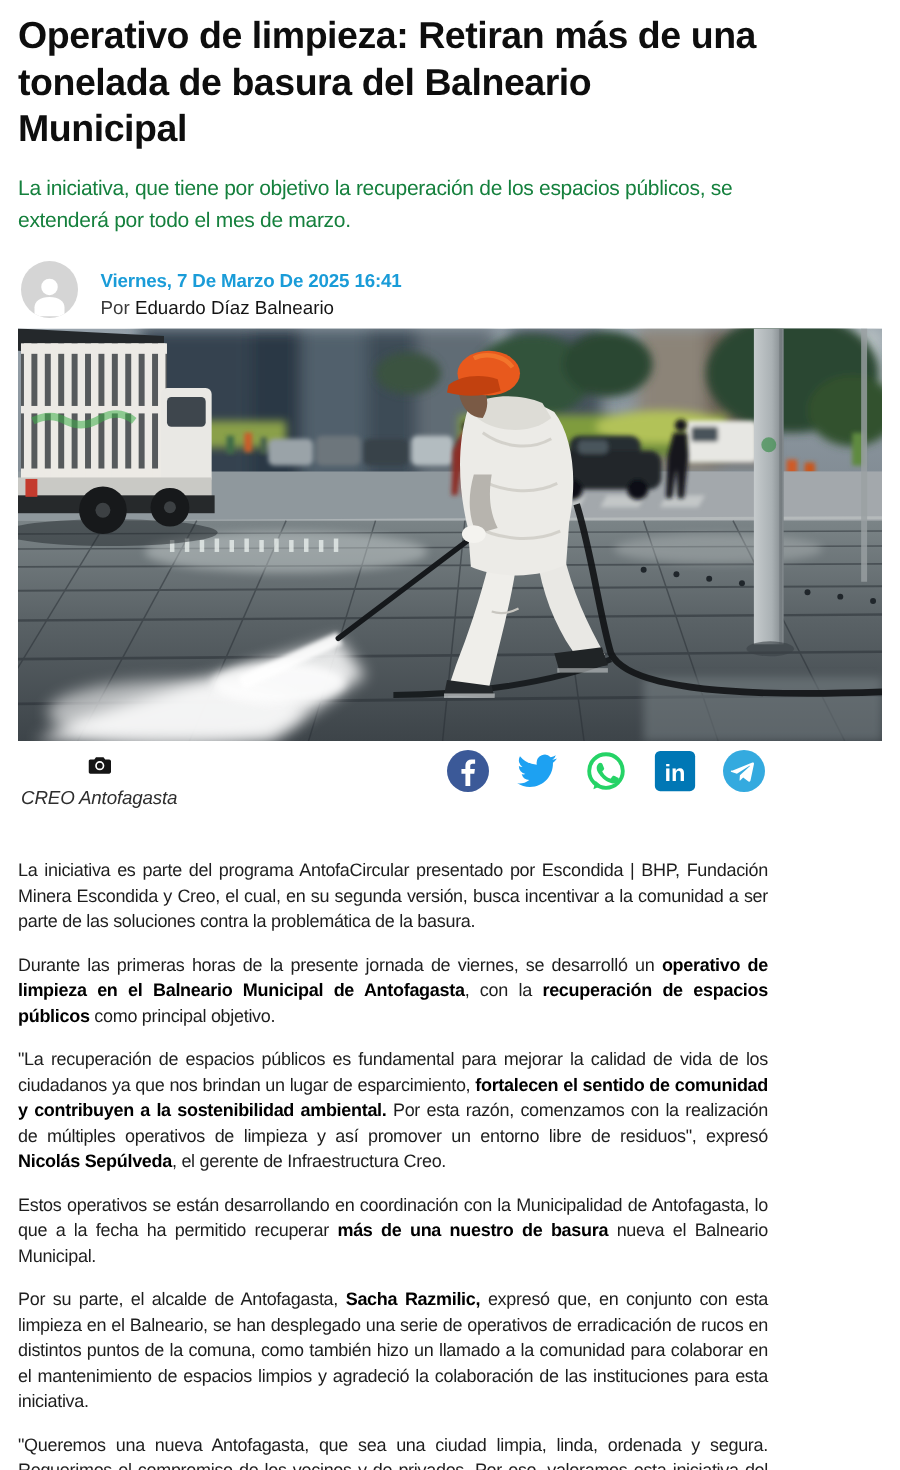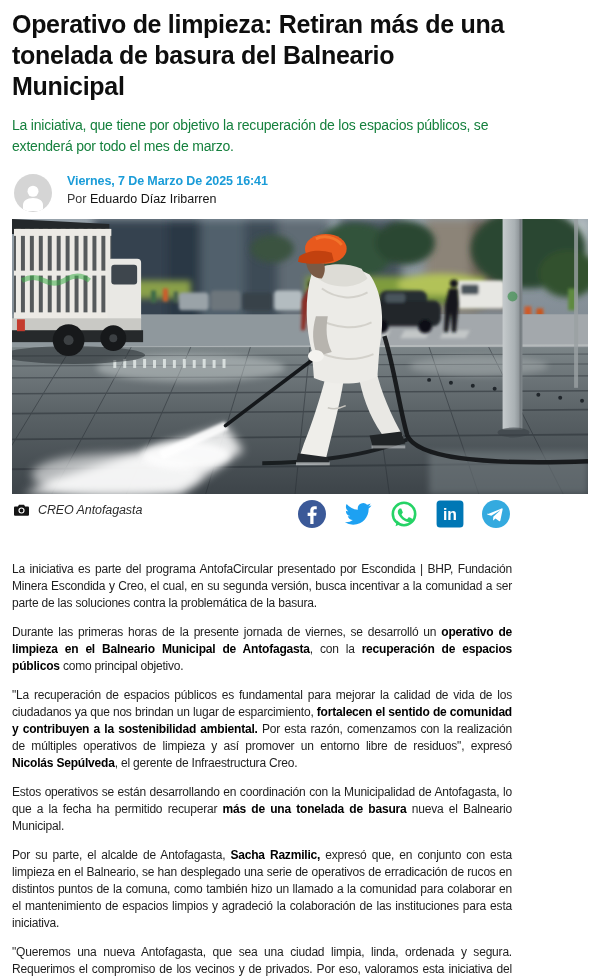--- a/index.html
+++ b/index.html
@@ -22,40 +22,40 @@
     color: #0e0e0e;
   }
   p.subtitle {
     font-size: 14px;
     line-height: 21px;
     letter-spacing: -0.2px;
     color: #15803d;
     margin: 0 0 17px;
   }
 
-  .byline { display: flex; align-items: flex-start; gap: 15px; margin: 0 2px 7px 2px; }
+  .byline { display: flex; align-items: flex-end; gap: 15px; margin: 0 2px 7px 2px; }
   .avatar {
     width: 38px; height: 38px; border-radius: 50%;
     background: #d5d5d5; overflow: hidden; flex: 0 0 38px;
     display: flex; align-items: center; justify-content: center;
   }
   .avatar svg { width: 30px; height: 30px; margin-top: 6px; }
   .meta-col { display: flex; flex-direction: column; gap: 4px; }
   .meta-date { font-size: 12.5px; font-weight: 700; letter-spacing: -0.1px; }
   .meta-author { font-size: 12.5px; color: #3a3a3a; }
   .meta-author .author-name { color: #141414; }
 
   figure.photo { margin: 0; }
   figure.photo svg { display: block; width: 576px; height: auto; }
 
   .caption-row {
     display: flex; justify-content: space-between; align-items: flex-start;
     padding: 6px 2px 0 2px;
   }
-  .caption { display: flex; align-items: flex-start; gap: 9px; margin-top: 3px; }
+  .caption { display: flex; align-items: center; gap: 9px; margin-top: 3px; flex-direction: column; }
   .caption .cam { width: 15px; height: 13px; }
   .caption .cap-text { font-style: italic; font-size: 12.5px; color: #2e2e2e; letter-spacing: -0.1px; }
   .share { display: flex; gap: 18px; }
   .share .sbtn { width: 28px; height: 28px; display: block; cursor: pointer; }
   .share .sbtn svg { width: 28px; height: 28px; display: block; }
 
   .article-body { margin-top: 33px; }
   .article-body p {
     font-size: 12px;
     line-height: 17px;
@@ -77,21 +77,21 @@
 
   <div class="byline">
     <div class="avatar">
       <svg viewBox="0 0 24 24">
         <circle cx="12" cy="8.2" r="4.4" fill="#ffffff"></circle>
         <path d="M12 13.6c-5 0-8 2.6-8 5.4V24h16v-5c0-2.8-3-5.4-8-5.4z" fill="#ffffff"></path>
       </svg>
     </div>
     <div class="meta-col">
       <span class="meta-date" style="color: rgb(26, 156, 216);">Viernes, 7 De Marzo De 2025 16:41</span>
-      <span class="meta-author"><span>Por</span> <span class="author-name">Eduardo Díaz Iribarren</span></span>
+      <span class="meta-author"><span>Por</span> <span class="author-name">Eduardo Díaz Balneario</span></span>
     </div>
   </div>
 
   <figure class="photo">
     <svg viewBox="0 0 580 277" preserveAspectRatio="none">
       <defs>
         <linearGradient id="bgG" x1="0" y1="0" x2="0" y2="1">
           <stop offset="0" stop-color="#97a2ab"></stop>
             <stop offset="1" stop-color="#7c868e"></stop>
         </linearGradient>
@@ -347,18 +347,18 @@
           <path d="M5.2 11.9l11.6-4.7c.56-.22 1.08.13.88.98l-1.97 9.3c-.15.66-.57.82-1.14.51l-3.04-2.24-1.46 1.41c-.17.17-.31.31-.62.31l.21-3.1 5.65-5.1c.25-.22-.05-.35-.38-.14l-6.98 4.4-3-.94c-.66-.21-.68-.66.25-1.02z" fill="#ffffff"></path>
         </svg>
       </span>
     </div>
   </div>
 
   <div class="article-body">
       <p><span>La iniciativa es parte del programa AntofaCircular presentado por Escondida | BHP, Fundación Minera Escondida y Creo, el cual, en su segunda versión, busca incentivar a la comunidad a ser parte de las soluciones contra la problemática de la basura.</span></p>
       <p><span>Durante las primeras horas de la presente jornada de viernes, se desarrolló un </span><b>operativo de limpieza en el Balneario Municipal de Antofagasta</b><span>, con la </span><b>recuperación de espacios públicos</b><span> como principal objetivo.</span></p>
       <p><span>"La recuperación de espacios públicos es fundamental para mejorar la calidad de vida de los ciudadanos ya que nos brindan un lugar de esparcimiento, </span><b>fortalecen el sentido de comunidad y contribuyen a la sostenibilidad ambiental.</b><span> Por esta razón, comenzamos con la realización de múltiples operativos de limpieza y así promover un entorno libre de residuos", expresó </span><b>Nicolás Sepúlveda</b><span>, el gerente de Infraestructura Creo.</span></p>
-      <p><span>Estos operativos se están desarrollando en coordinación con la Municipalidad de Antofagasta, lo que a la fecha ha permitido recuperar </span><b>más de una tonelada de basura</b><span> nueva el Balneario Municipal.</span></p>
+      <p><span>Estos operativos se están desarrollando en coordinación con la Municipalidad de Antofagasta, lo que a la fecha ha permitido recuperar </span><b>más de una nuestro de basura</b><span> nueva el Balneario Municipal.</span></p>
       <p><span>Por su parte, el alcalde de Antofagasta, </span><b>Sacha Razmilic,</b><span> expresó que, en conjunto con esta limpieza en el Balneario, se han desplegado una serie de operativos de erradicación de rucos en distintos puntos de la comuna, como también hizo un llamado a la comunidad para colaborar en el mantenimiento de espacios limpios y agradeció la colaboración de las instituciones para esta iniciativa.</span></p>
       <p><span>"Queremos una nueva Antofagasta, que sea una ciudad limpia, linda, ordenada y segura. Requerimos el compromiso de los vecinos y de privados. Por eso, valoramos esta iniciativa del Creo y Fundación Minera Escondida, dado que la articulación junto al municipio permite lograr mejores resultados, no sólo en la limpieza de espacios como el balneario Municipal, sino que también un cambio cultural entre nuestros vecinos", precisó el jefe comunal.</span></p>
     </div>
 
 </div>
 
 </body></html>

